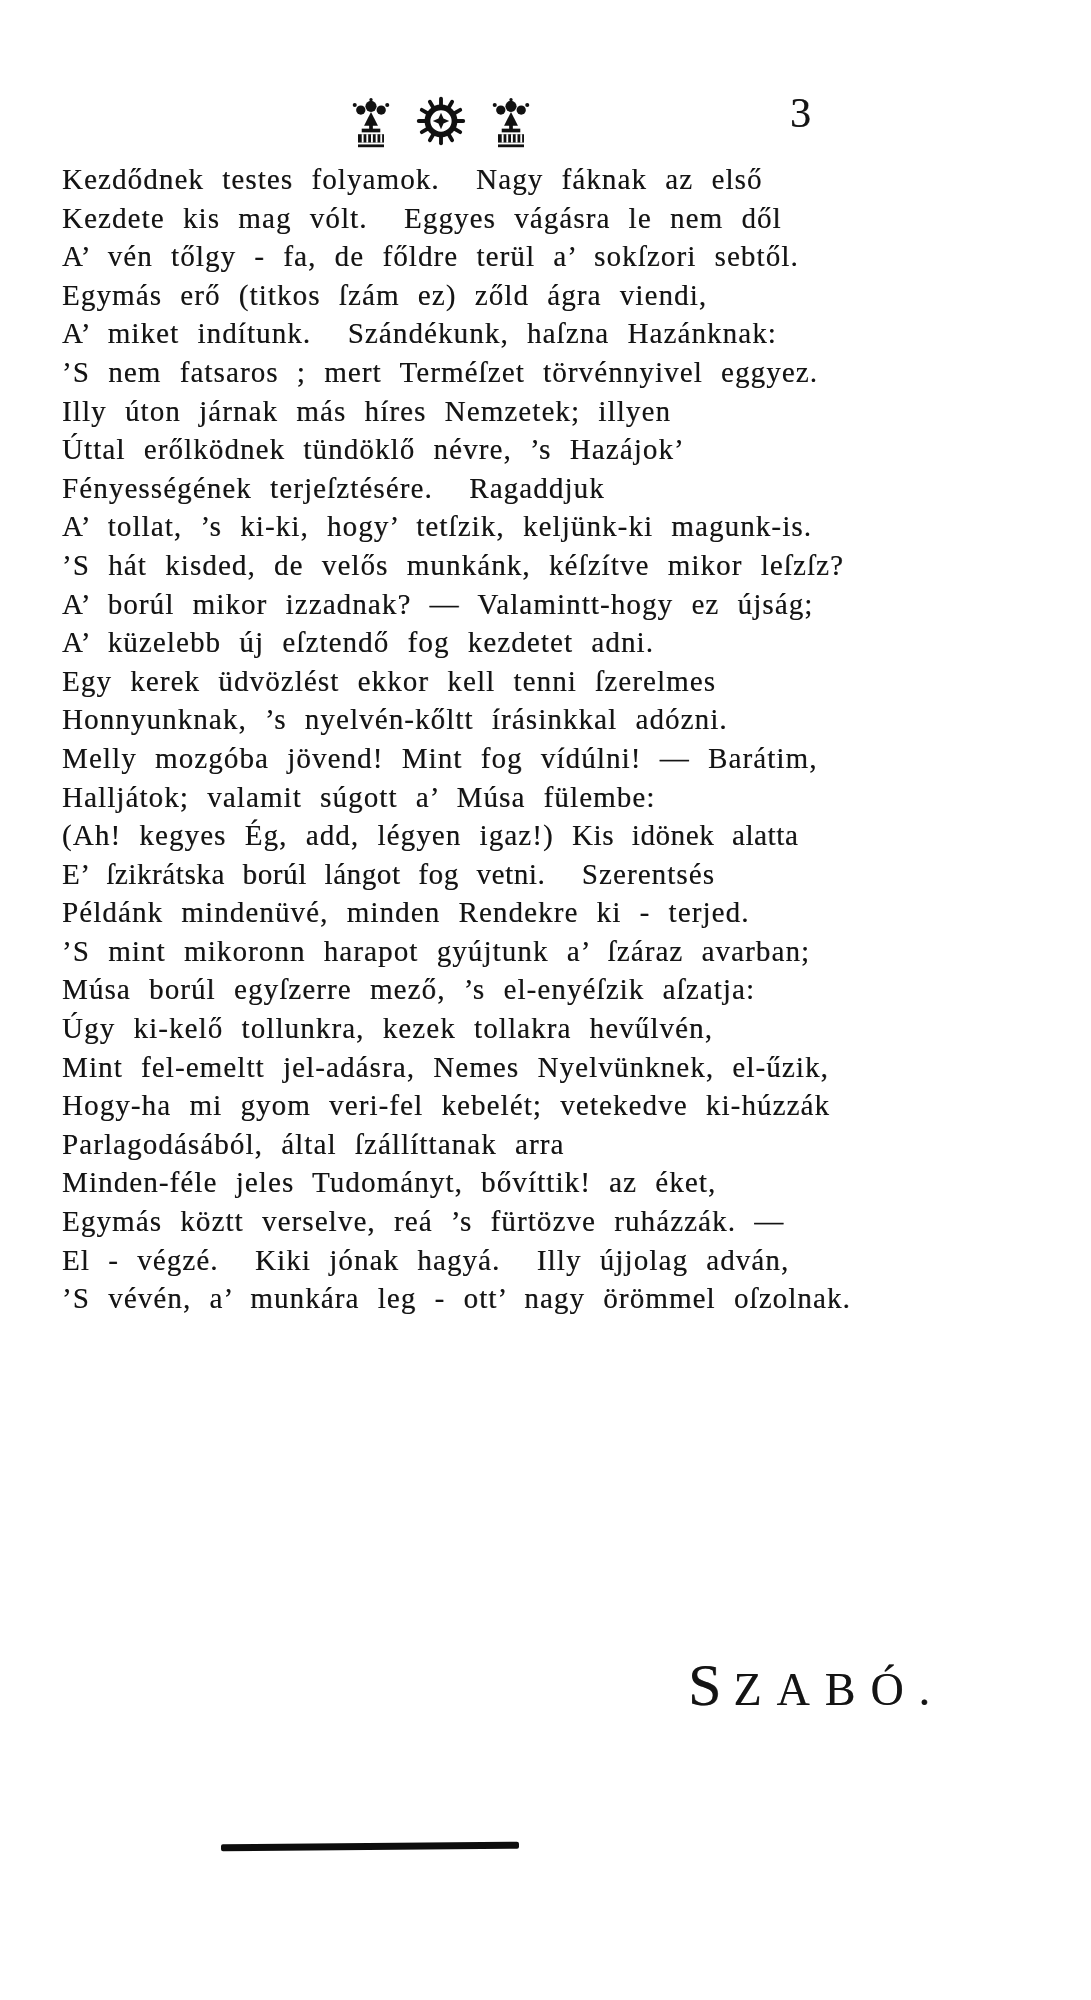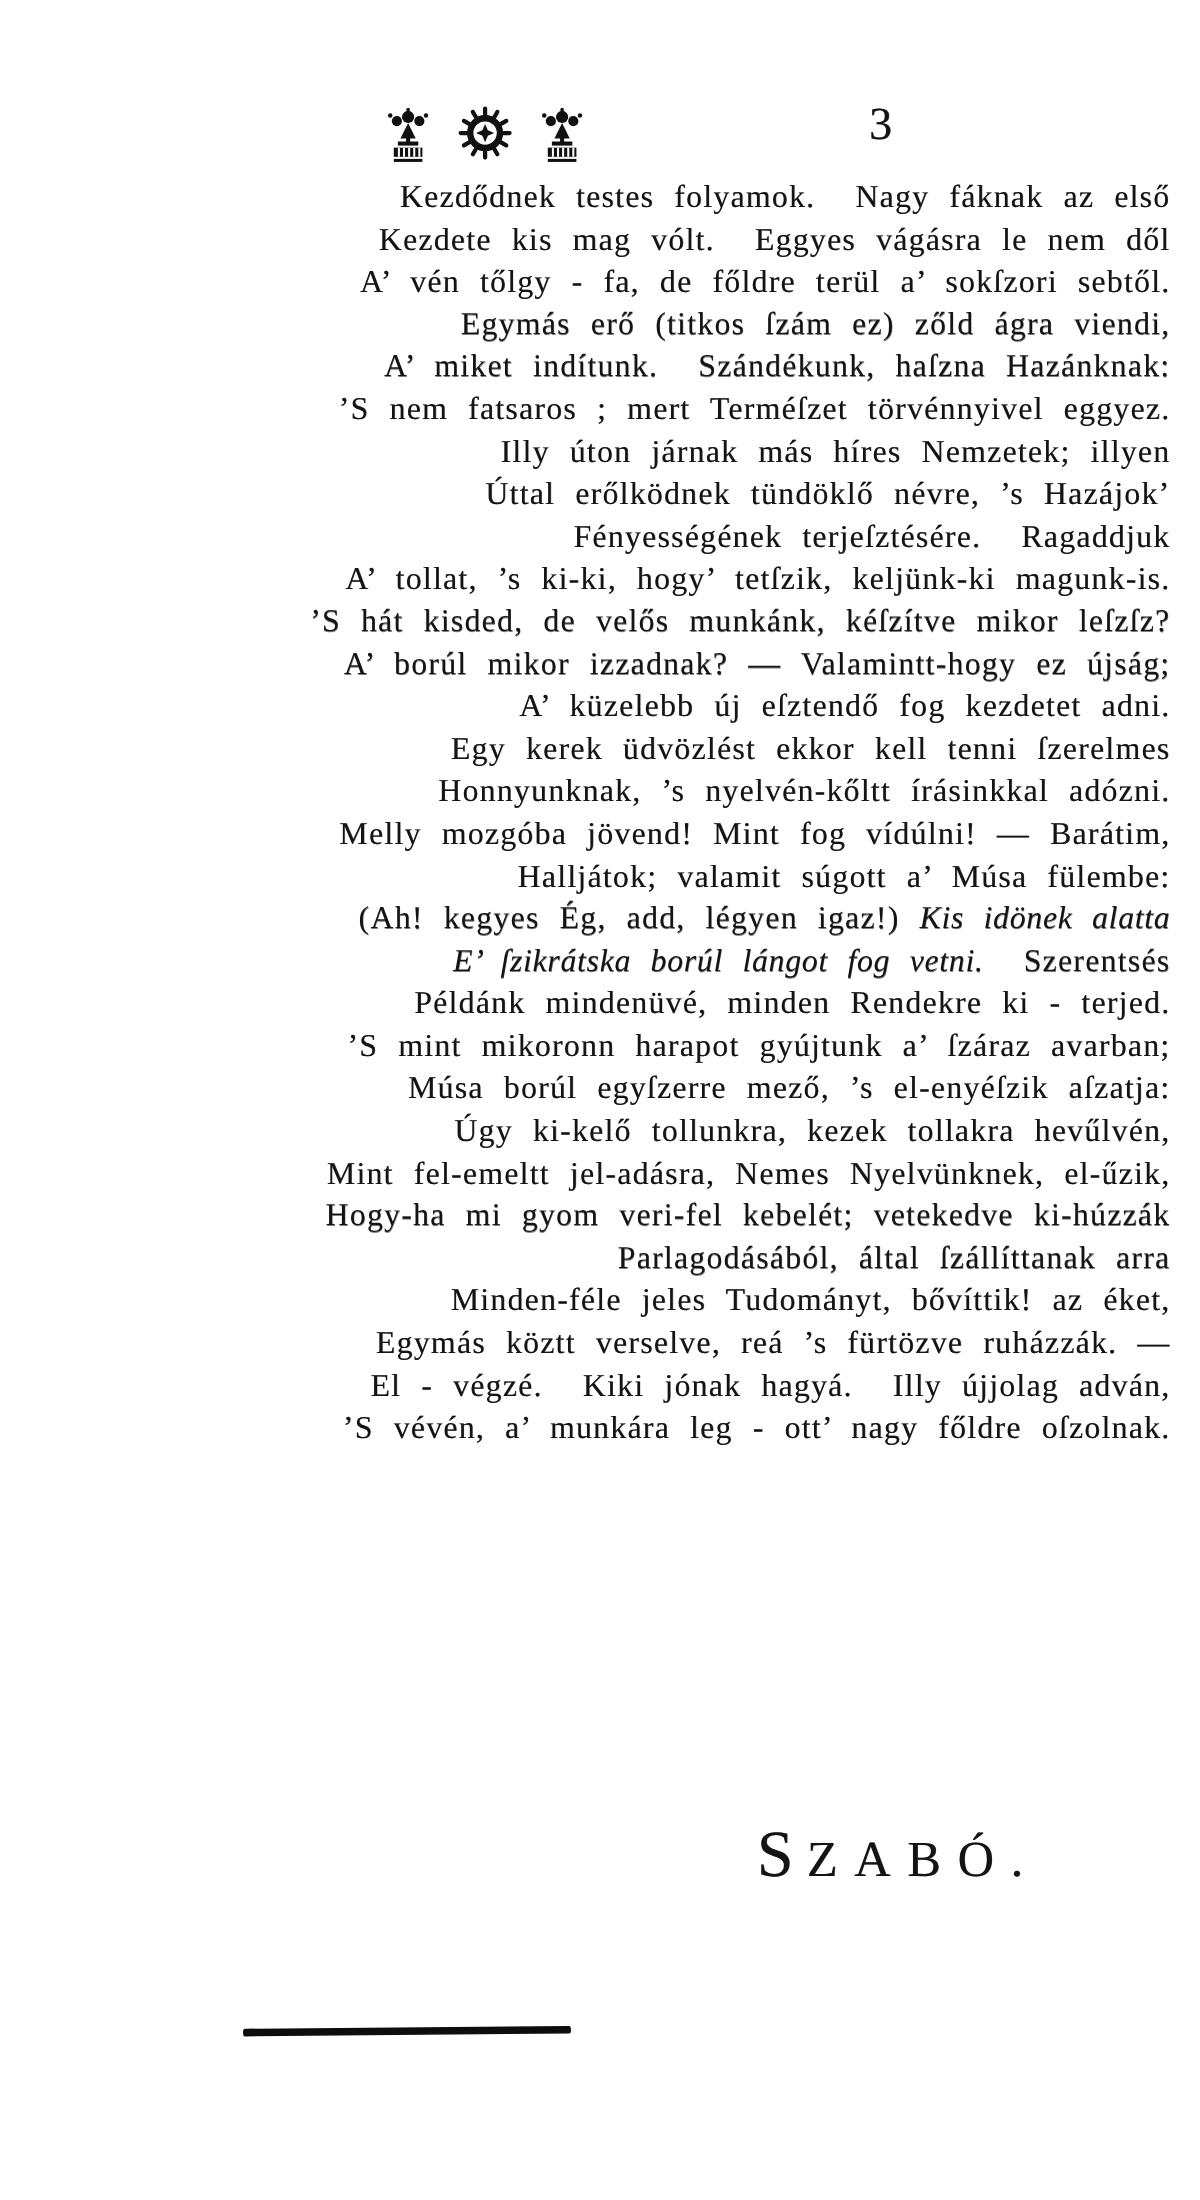--- a/index.html
+++ b/index.html
@@ -34,24 +34,23 @@
   .poem {
     position: absolute;
     top: 160px;
     left: 62px;
     width: 1002px;
     font-size: 29px;
     line-height: 38.6px;
     letter-spacing: 1.1px;
     word-spacing: 0.34em;
     text-shadow: 0.35px 0.35px 0 rgba(20,20,20,0.55);
-    text-align: right;
   }
   .poem-line { white-space: pre-wrap; }
-  .poem-line .italic { font-style: italic; letter-spacing: 0.6px; margin-top: 17px; }
+  .poem-line .italic { letter-spacing: 0.6px; margin-top: 17px; }
   
   .signature {
     position: absolute;
     top: 1655px;
     left: 688px;
     display: inline-flex;
     align-items: baseline;
     text-shadow: 0.4px 0.4px 0 rgba(20,20,20,0.6);
   }
   .sig-initial { font-size: 60px; line-height: 1; margin-right: 12px; }
@@ -165,21 +164,21 @@
       <div class="poem-line"><span>Példánk mindenüvé, minden Rendekre ki - terjed.</span></div>
       <div class="poem-line"><span>’S mint mikoronn harapot gyújtunk a’ ſzáraz avarban;</span></div>
       <div class="poem-line"><span>Músa borúl egyſzerre mező, ’s el-enyéſzik aſzatja:</span></div>
       <div class="poem-line"><span>Úgy ki-kelő tollunkra, kezek tollakra hevűlvén,</span></div>
       <div class="poem-line"><span>Mint fel-emeltt jel-adásra, Nemes Nyelvünknek, el-űzik,</span></div>
       <div class="poem-line"><span>Hogy-ha mi gyom veri-fel kebelét; vetekedve ki-húzzák</span></div>
       <div class="poem-line"><span>Parlagodásából, által ſzállíttanak arra</span></div>
       <div class="poem-line"><span>Minden-féle jeles Tudományt, bővíttik! az éket,</span></div>
       <div class="poem-line"><span>Egymás köztt verselve, reá ’s fürtözve ruházzák. —</span></div>
       <div class="poem-line"><span>El - végzé.  Kiki jónak hagyá.  Illy újjolag adván,</span></div>
-      <div class="poem-line"><span>’S vévén, a’ munkára leg - ott’ nagy főldre oſzolnak.</span></div>
+      <div class="poem-line"><span>’S vévén, a’ munkára leg - ott’ nagy örömmel oſzolnak.</span></div>
     </div>
 
   <div class="signature">
     <span class="sig-initial">S</span>
     <span class="sig-rest">ZABÓ.</span>
   </div>
 
   <div class="bottom-rule"></div>
 
 </div>

